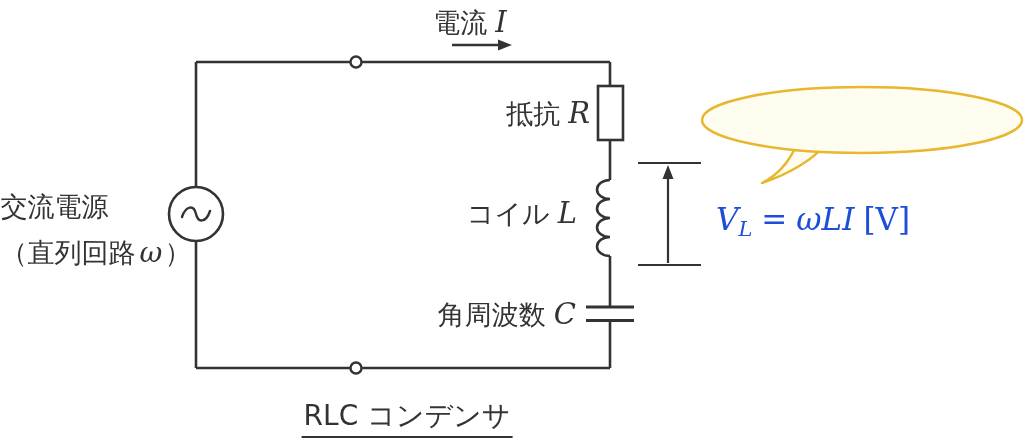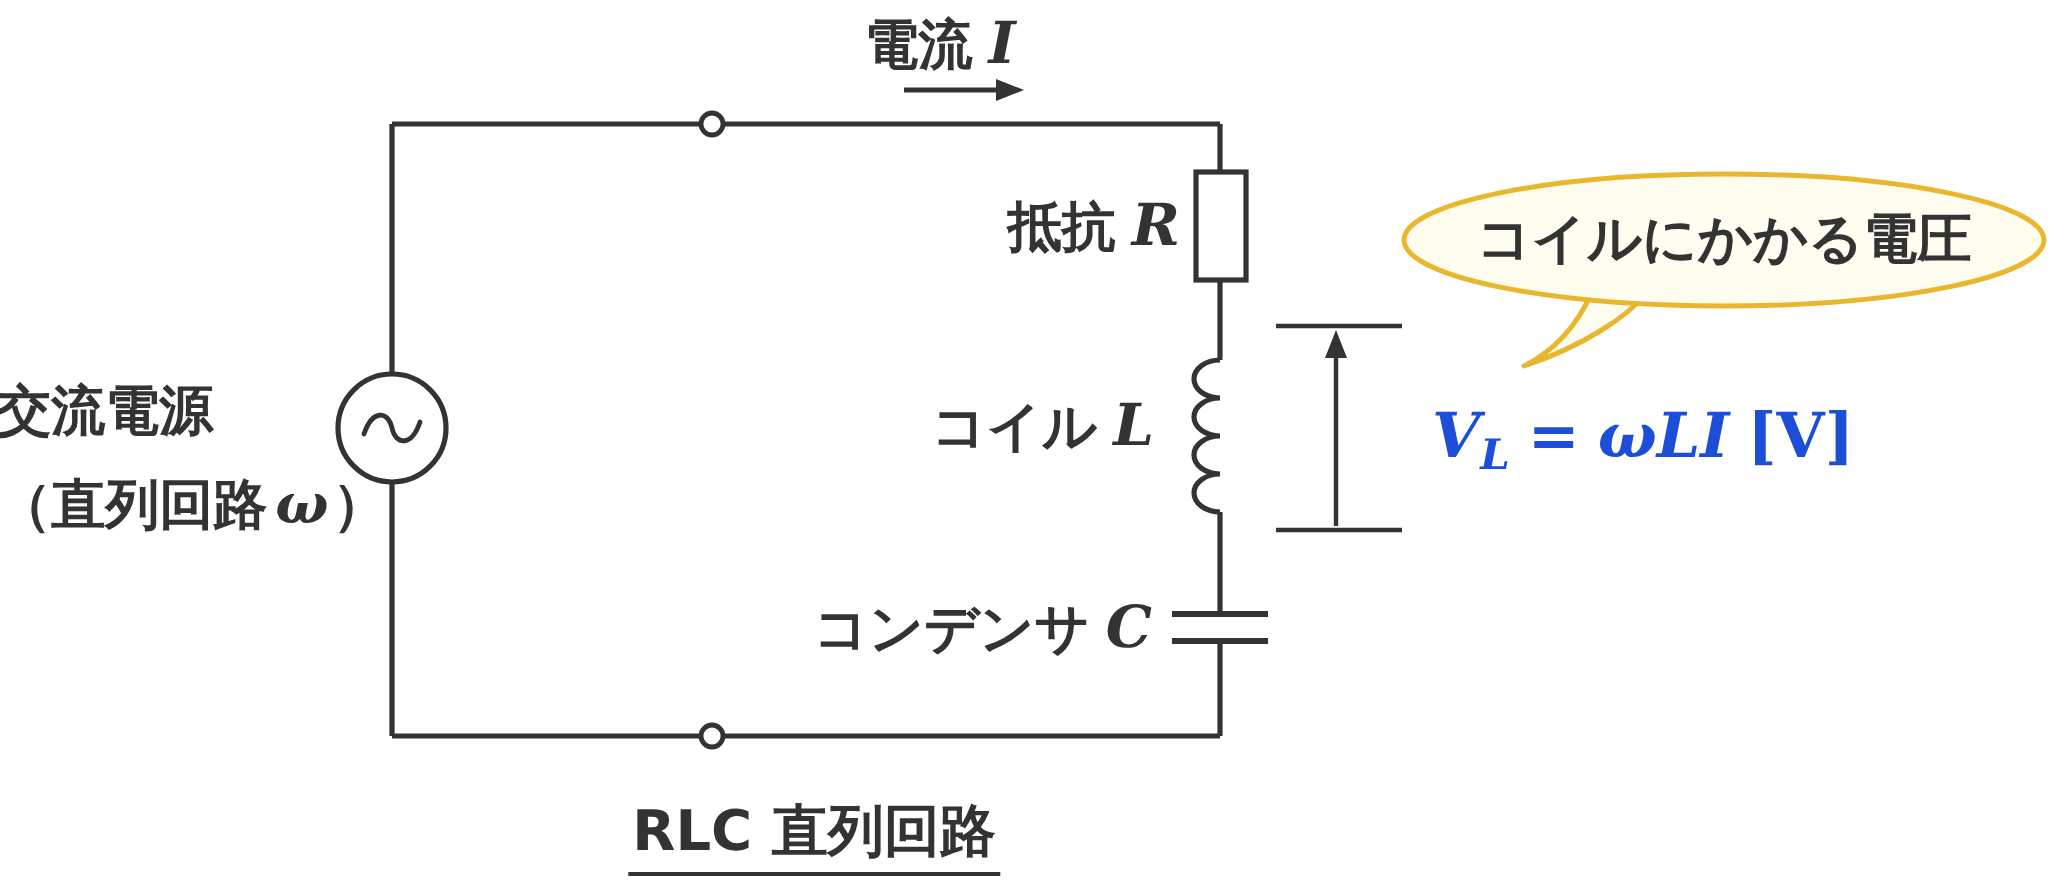--- a/index.html
+++ b/index.html
@@ -1,18 +1,18 @@
 <!DOCTYPE html>
 <html><head>
 <meta charset="utf-8">
 <style>
   html,body{margin:0;padding:0;background:#ffffff;}
   .stage{
     position:relative;width:1032px;height:444px;background:#ffffff;overflow:hidden;
-    font-family:"DejaVu Sans","Liberation Sans",sans-serif;color:#333333;font-weight:bold;
+    font-family:"DejaVu Sans","Liberation Sans",sans-serif;color:#333333;
   }
   svg.circuit{position:absolute;left:0;top:0;width:1032px;height:444px;}
   .label{position:absolute;font-size:27px;color:#333333;white-space:nowrap;line-height:1;}
   .vcenter{transform:translateY(-50%);}
   .center{transform:translate(-50%,-50%);}
   .mathvar{
     font-family:"DejaVu Serif","Liberation Serif",serif;
     font-style:italic;font-size:29px;margin-left:8px;
   }
   .source-label{
@@ -82,29 +82,28 @@
 
   <div class="label vcenter" style="right:442px;top:113px;">
     <span>抵抗</span><span class="mathvar">R</span>
   </div>
 
   <div class="label vcenter" style="right:455px;top:213px;">
     <span>コイル</span><span class="mathvar">L</span>
   </div>
 
   <div class="label vcenter" style="right:456px;top:314px;">
-    <span>コンデンサ</span><span class="mathvar">C</span>
+    <span>角周波数</span><span class="mathvar">C</span>
   </div>
 
   <div class="source-label">
     <div>交流電源</div>
     <div><span>（直列回路</span><span class="mathvar">ω</span><span>）</span></div>
   </div>
 
   <div class="formula">
     <span class="it">V</span><sub>L</sub><span class="rel">=</span><span class="it">ωLI</span><span class="unit">[V]</span>
   </div>
 
-  <div class="bubble-text">コイルにかかる電圧</div>
 
-  <div class="title">RLC 直列回路</div>
+  <div class="title">RLC コンデンサ</div>
 
 </div>
 
 </body></html>

